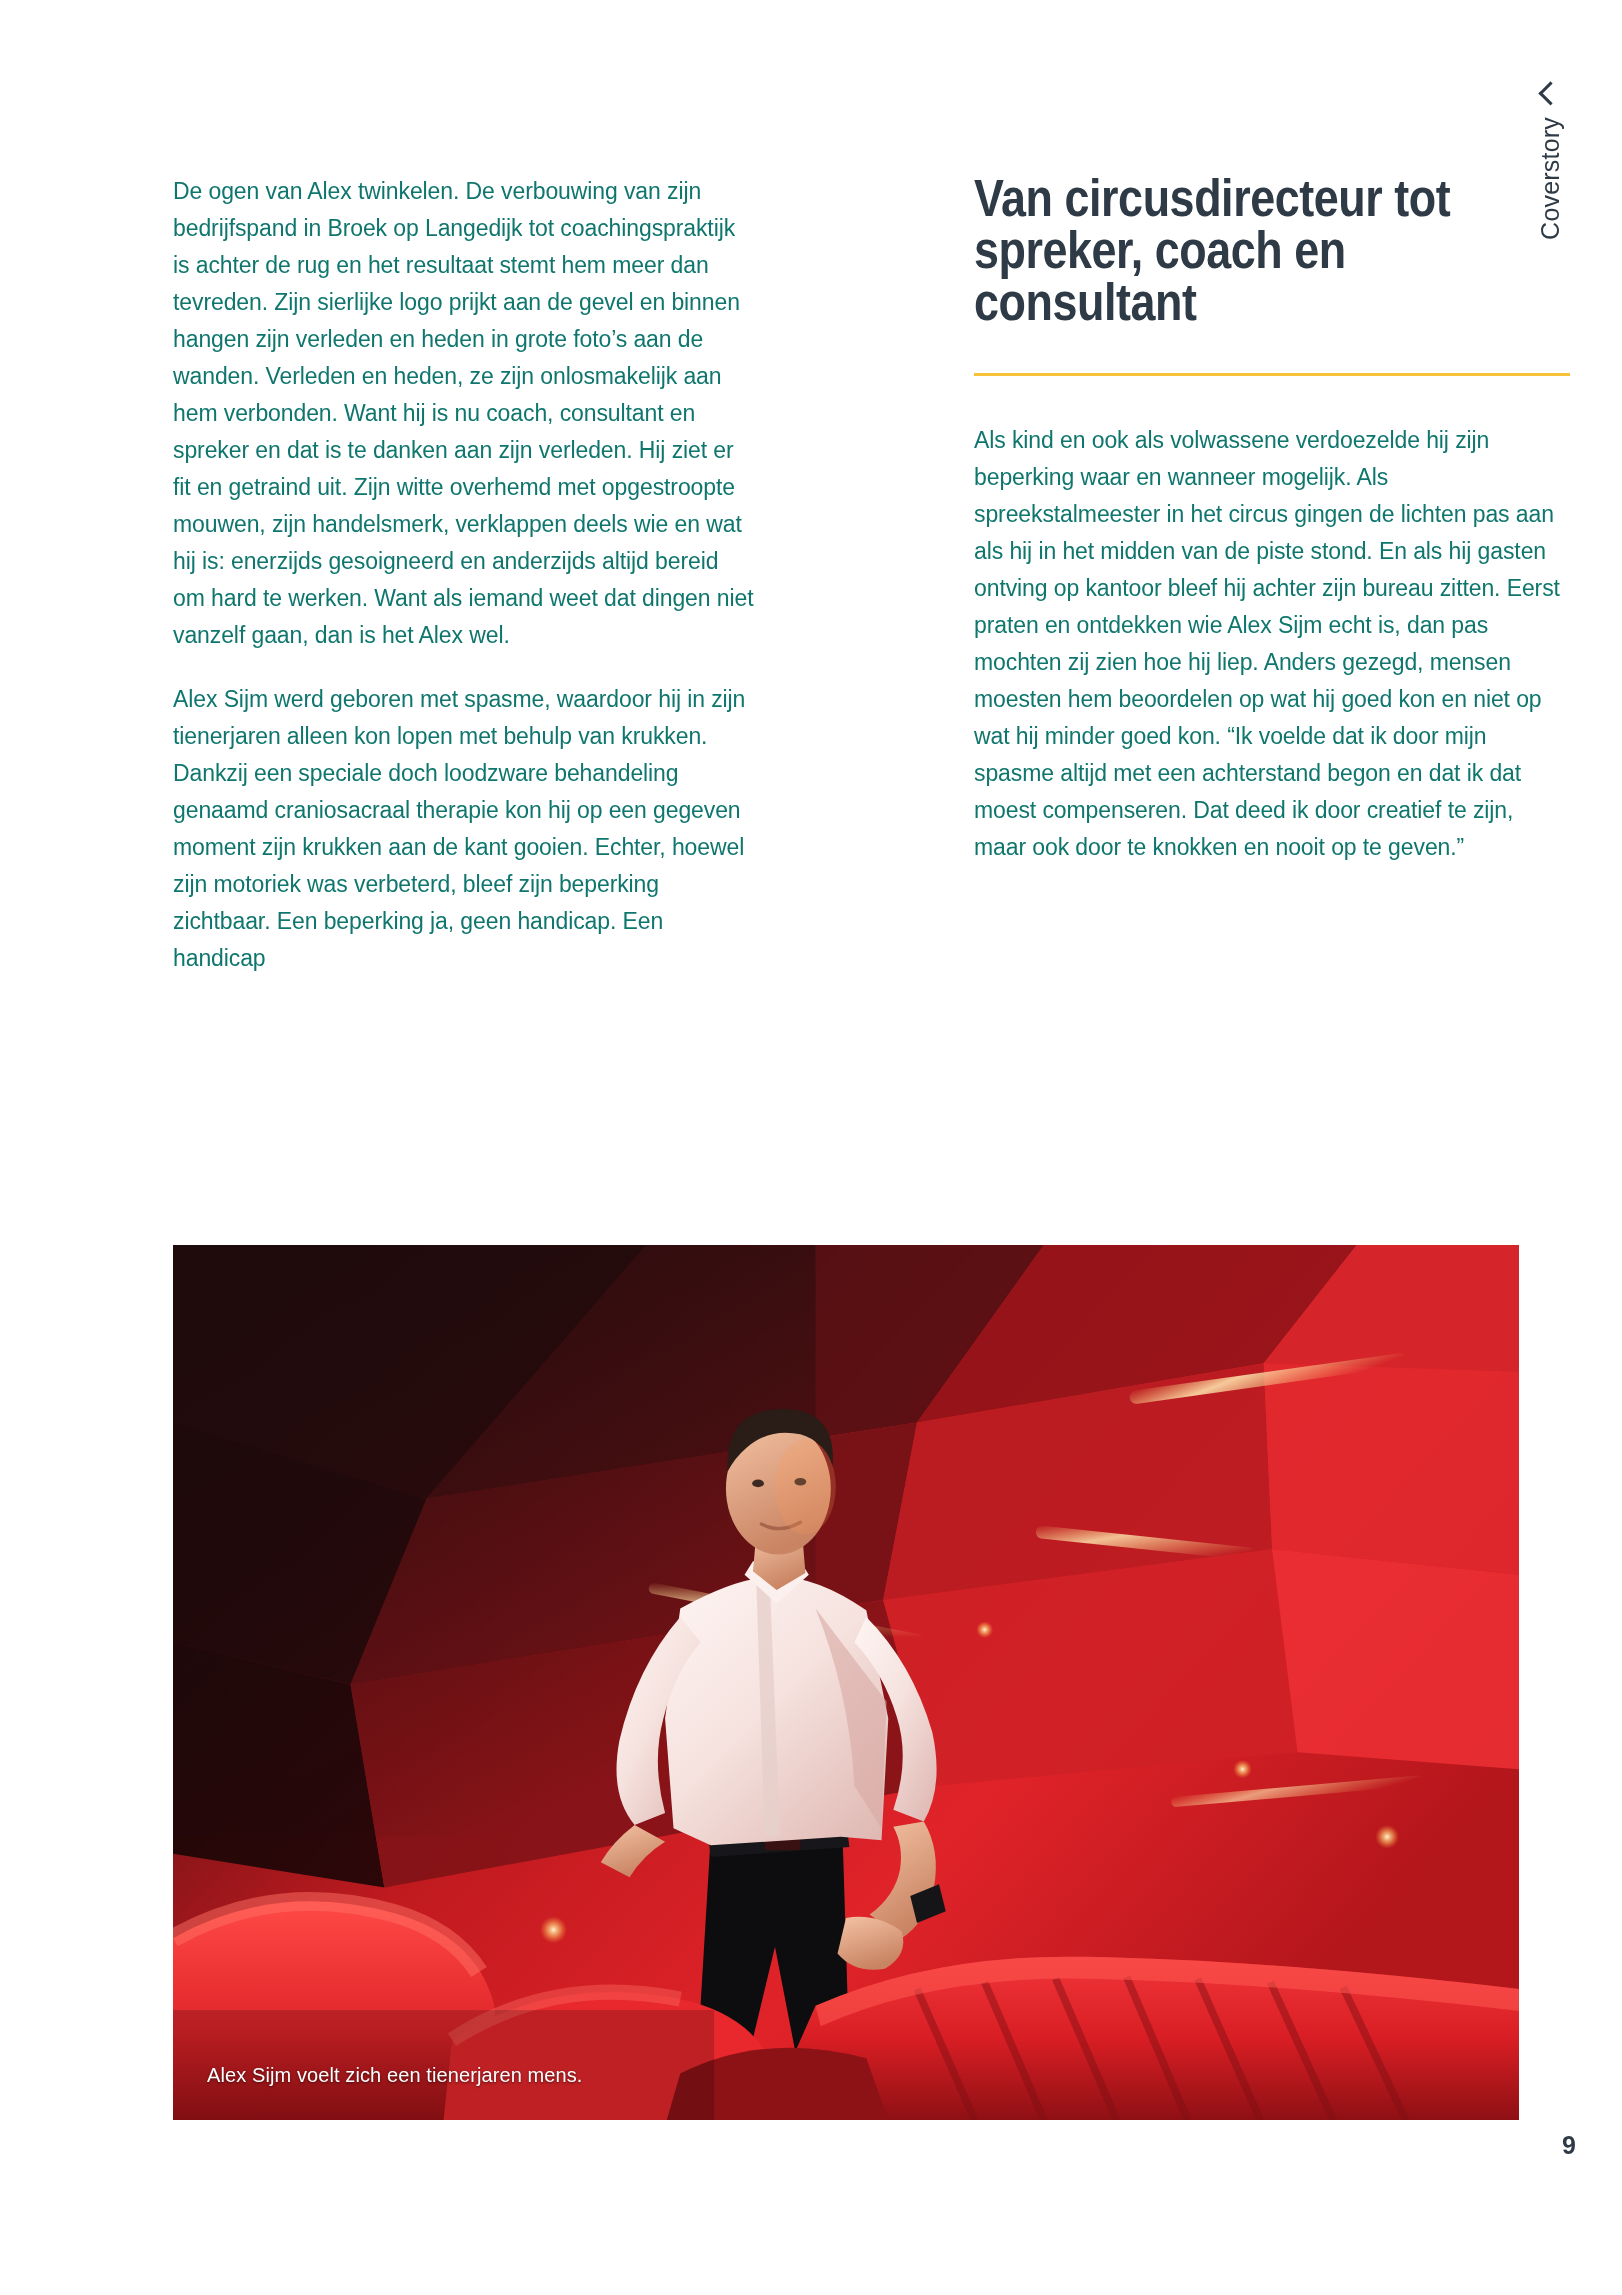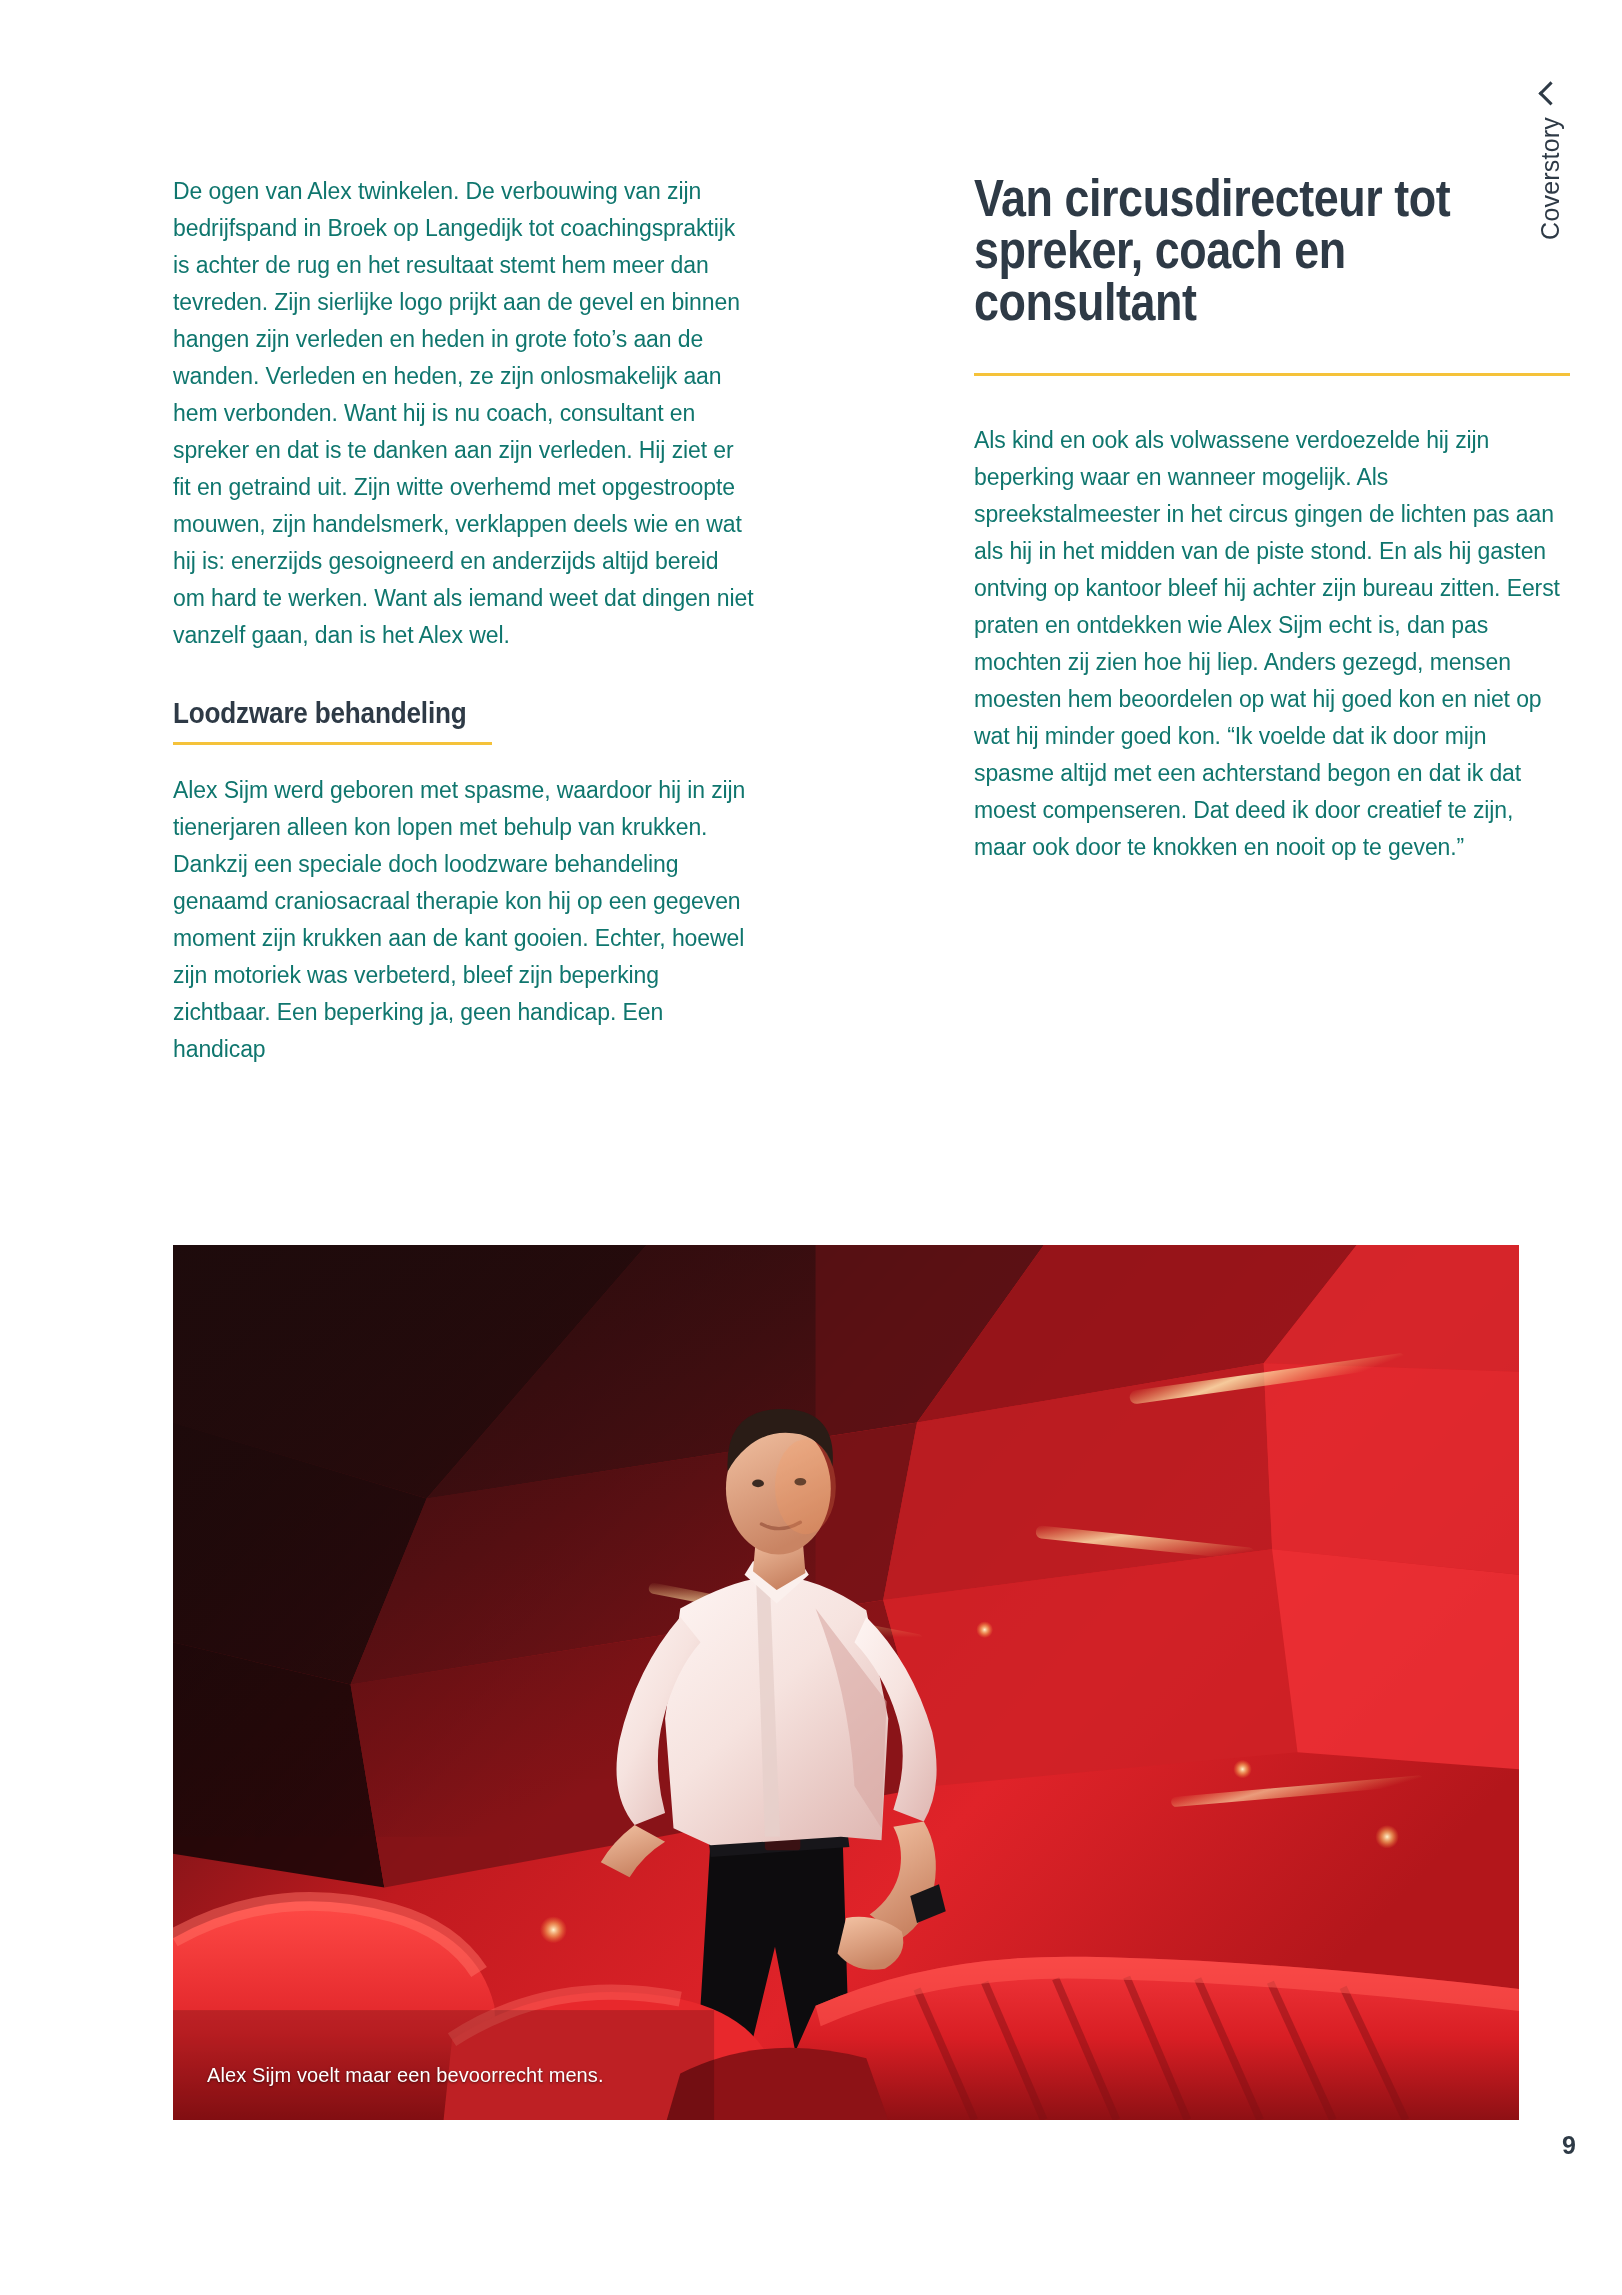--- a/index.html
+++ b/index.html
@@ -136,24 +136,20 @@
     <span>Coverstory</span>
     <span class="chev"></span>
   </div>
 </div>
 
 <div id="columns">
 
   <div class="col" id="col-left">
     <p class="body-p">De ogen van Alex twinkelen. De verbouwing van zijn bedrijfspand in Broek op Langedijk tot coachingspraktijk is achter de rug en het resultaat stemt hem meer dan tevreden. Zijn sierlijke logo prijkt aan de gevel en binnen hangen zijn verleden en heden in grote foto’s aan de wanden. Verleden en heden, ze zijn onlosmakelijk aan hem verbonden. Want hij is nu coach, consultant en spreker en dat is te danken aan zijn verleden. Hij ziet er fit en getraind uit. Zijn witte overhemd met opgestroopte mouwen, zijn handelsmerk, verklappen deels wie en wat hij is: enerzijds gesoigneerd en anderzijds altijd bereid om hard te werken. Want als iemand weet dat dingen niet vanzelf gaan, dan is het Alex wel.</p>
 
-    <div id="subheading-wrap">
-      <div id="subheading">Loodzware behandeling</div>
-      <div id="subheading-rule"></div>
-    </div>
 
     <p class="body-p" id="left-body-2">Alex Sijm werd geboren met spasme, waardoor hij in zijn tienerjaren alleen kon lopen met behulp van krukken. Dankzij een speciale doch loodzware behandeling genaamd craniosacraal therapie kon hij op een gegeven moment zijn krukken aan de kant gooien. Echter, hoewel zijn motoriek was verbeterd, bleef zijn beperking zichtbaar. Een beperking ja, geen handicap. Een handicap</p>
   </div>
 
   <div class="col" id="col-right">
     <h1 id="headline">Van circusdirecteur tot spreker, coach en consultant</h1>
     <div id="headline-rule"></div>
 
     <div id="right-body">
       <p class="body-p">Als kind en ook als volwassene verdoezelde hij zijn beperking waar en wanneer mogelijk. Als spreekstalmeester in het circus gingen de lichten pas aan als hij in het midden van de piste stond. En als hij gasten ontving op kantoor bleef hij achter zijn bureau zitten. Eerst praten en ontdekken wie Alex Sijm echt is, dan pas mochten zij zien hoe hij liep. Anders gezegd, mensen moesten hem beoordelen op wat hij goed kon en niet op wat hij minder goed kon. “Ik voelde dat ik door mijn spasme altijd met een achterstand begon en dat ik dat moest compenseren. Dat deed ik door creatief te zijn, maar ook door te knokken en nooit op te geven.”</p>
@@ -291,17 +287,17 @@
       <path d="M330 940 Q450 862 600 892 Q700 914 718 996 L724 1035 L320 1035 Z" fill="#e8282c"></path>
       <path d="M600 980 Q700 930 820 962 L846 1035 L584 1035 Z" fill="#8d1216"></path>
 
       <path d="M0 820 Q120 752 260 790 Q330 810 362 860" stroke="#ff6f63" stroke-width="22" fill="none" opacity="0.5"></path>
       <path d="M330 940 Q450 862 600 892" stroke="#ff6f63" stroke-width="18" fill="none" opacity="0.4"></path>
     </g>
 
     <rect x="0" y="905" width="640" height="130" fill="#000000" opacity="0.18"></rect>
   </svg>
 
-  <figcaption id="photo-caption">Alex Sijm voelt maar een bevoorrecht mens.</figcaption>
+  <figcaption id="photo-caption">Alex Sijm voelt zich een tienerjaren mens.</figcaption>
 </figure>
 
 <div id="page-number">9</div>
 
 
 </body></html>

